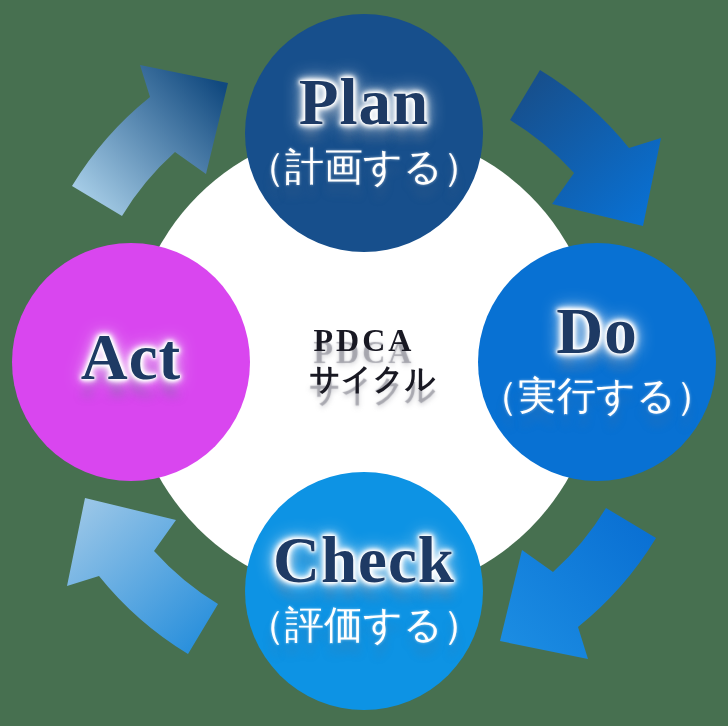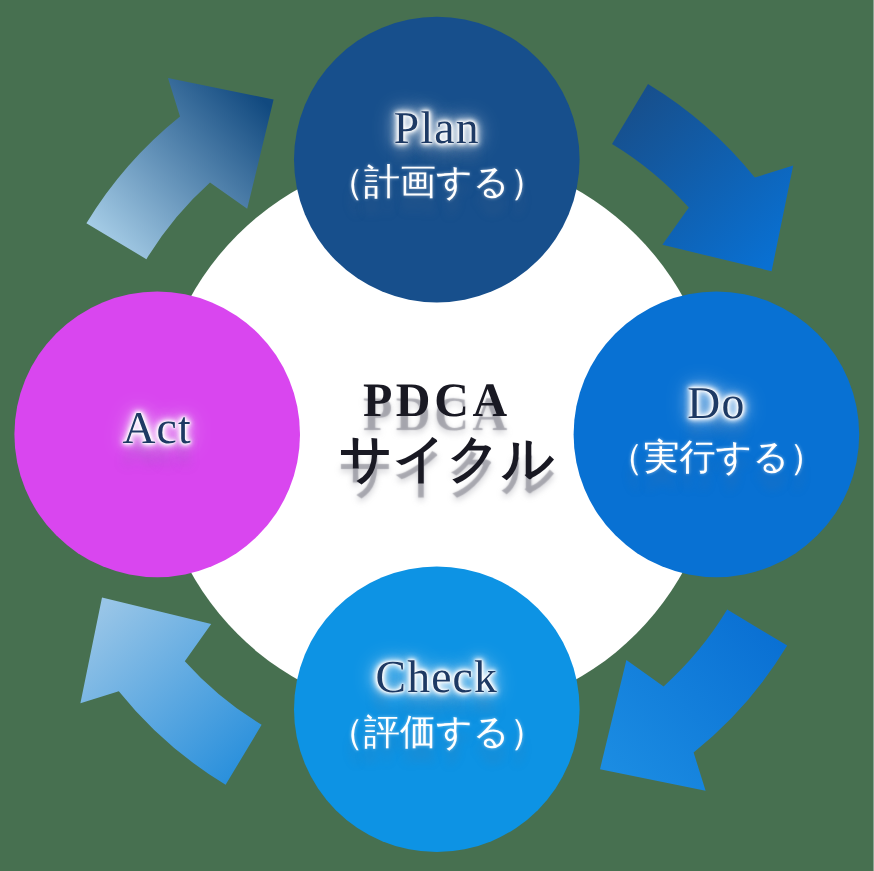--- a/index.html
+++ b/index.html
@@ -34,58 +34,58 @@
     align-items: center;
     justify-content: center;
     box-sizing: border-box;
     padding-bottom: 10px;
   }
   .node-plan  { left: 245px; top: 14px;  }
   .node-do    { left: 478px; top: 243px; }
   .node-check { left: 245px; top: 472px; }
   .node-act   { left: 12px;  top: 243px; }
   .en-label {
-    font-size: 38px;
-    font-weight: normal;
+    font-size: 65px;
+    font-weight: bold;
     line-height: 1;
     letter-spacing: 1px;
     color: #1E3A64;
     text-shadow:
       0 0 2px #fff, 0 0 2px #fff,
       0 0 4px #fff, 0 0 4px #fff,
       0 0 7px #fff, 0 0 7px #fff,
       0 0 12px #fff, 0 0 20px rgba(255,255,255,0.9),
       0 17px 10px rgba(95,115,140,0.35);
   }
   .jp-label {
-    font-size: 30px;
+    font-size: 39px;
     line-height: 1;
     margin-top: 12px;
     color: #ffffff;
     letter-spacing: 0px;
     text-shadow: 0 0 3px rgba(255,255,255,0.5), 0 12px 8px rgba(90,110,135,0.28);
     white-space: nowrap;
   }
   .center-title {
     position: absolute;
     left: 0; right: 0;
     top: 359px;
     transform: translateY(-50%);
     text-align: center;
     font-weight: bold;
     color: #191923;
   }
   .center-title .line1 {
-    font-size: 40px;
+    font-size: 32px;
     line-height: 1;
     letter-spacing: 3px;
     text-shadow: 0 12px 1px rgba(145,145,155,0.75), 0 14px 5px rgba(145,145,155,0.4);
   }
   .center-title .line2 {
-    font-size: 43px;
+    font-size: 30px;
     line-height: 1;
     margin-top: 8px;
     letter-spacing: 1px;
     text-shadow: 0 12px 1px rgba(145,145,155,0.75), 0 14px 5px rgba(145,145,155,0.4);
     white-space: nowrap;
     margin-left: 18px;
   }
 </style>
 </head>
 <body>

